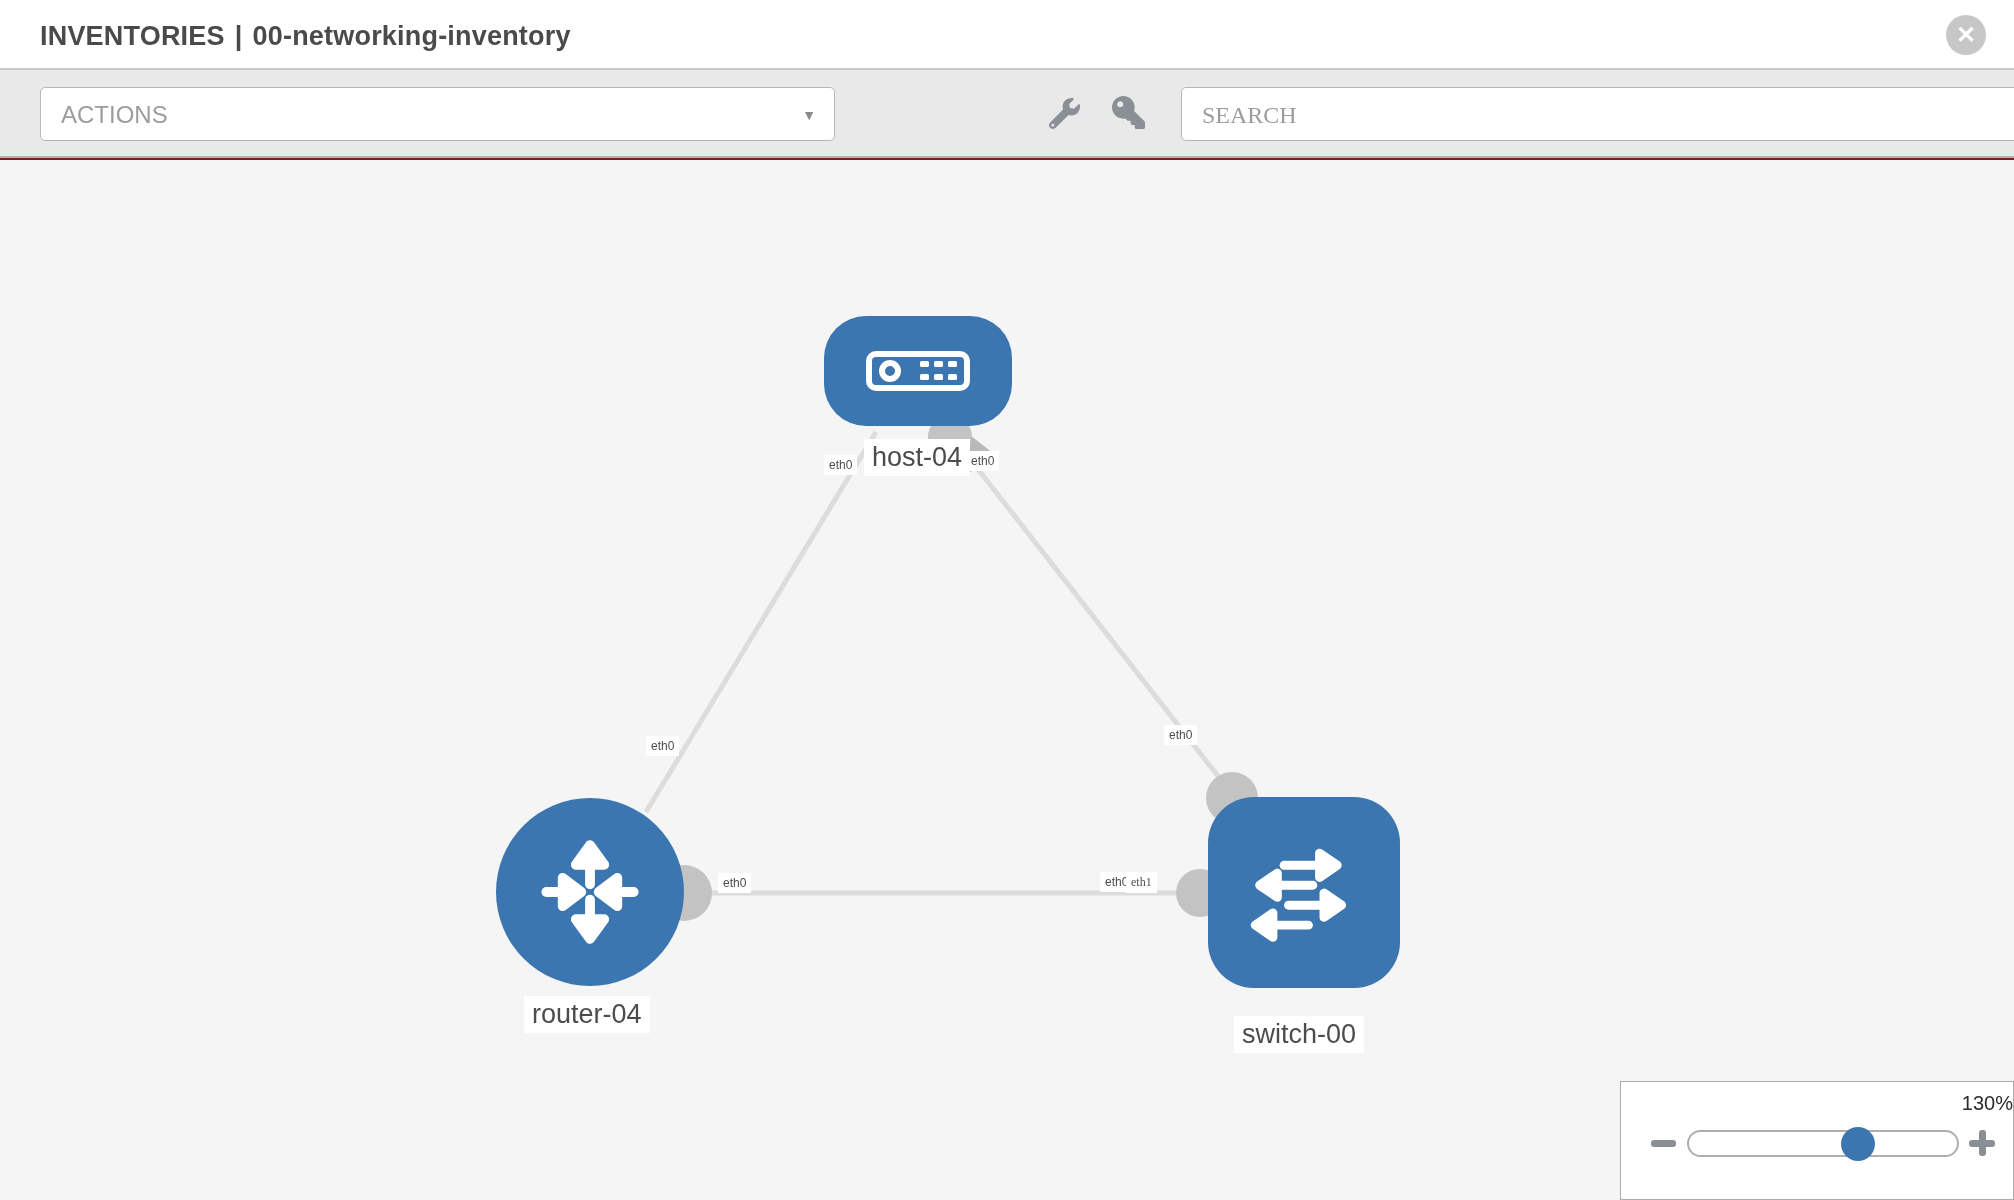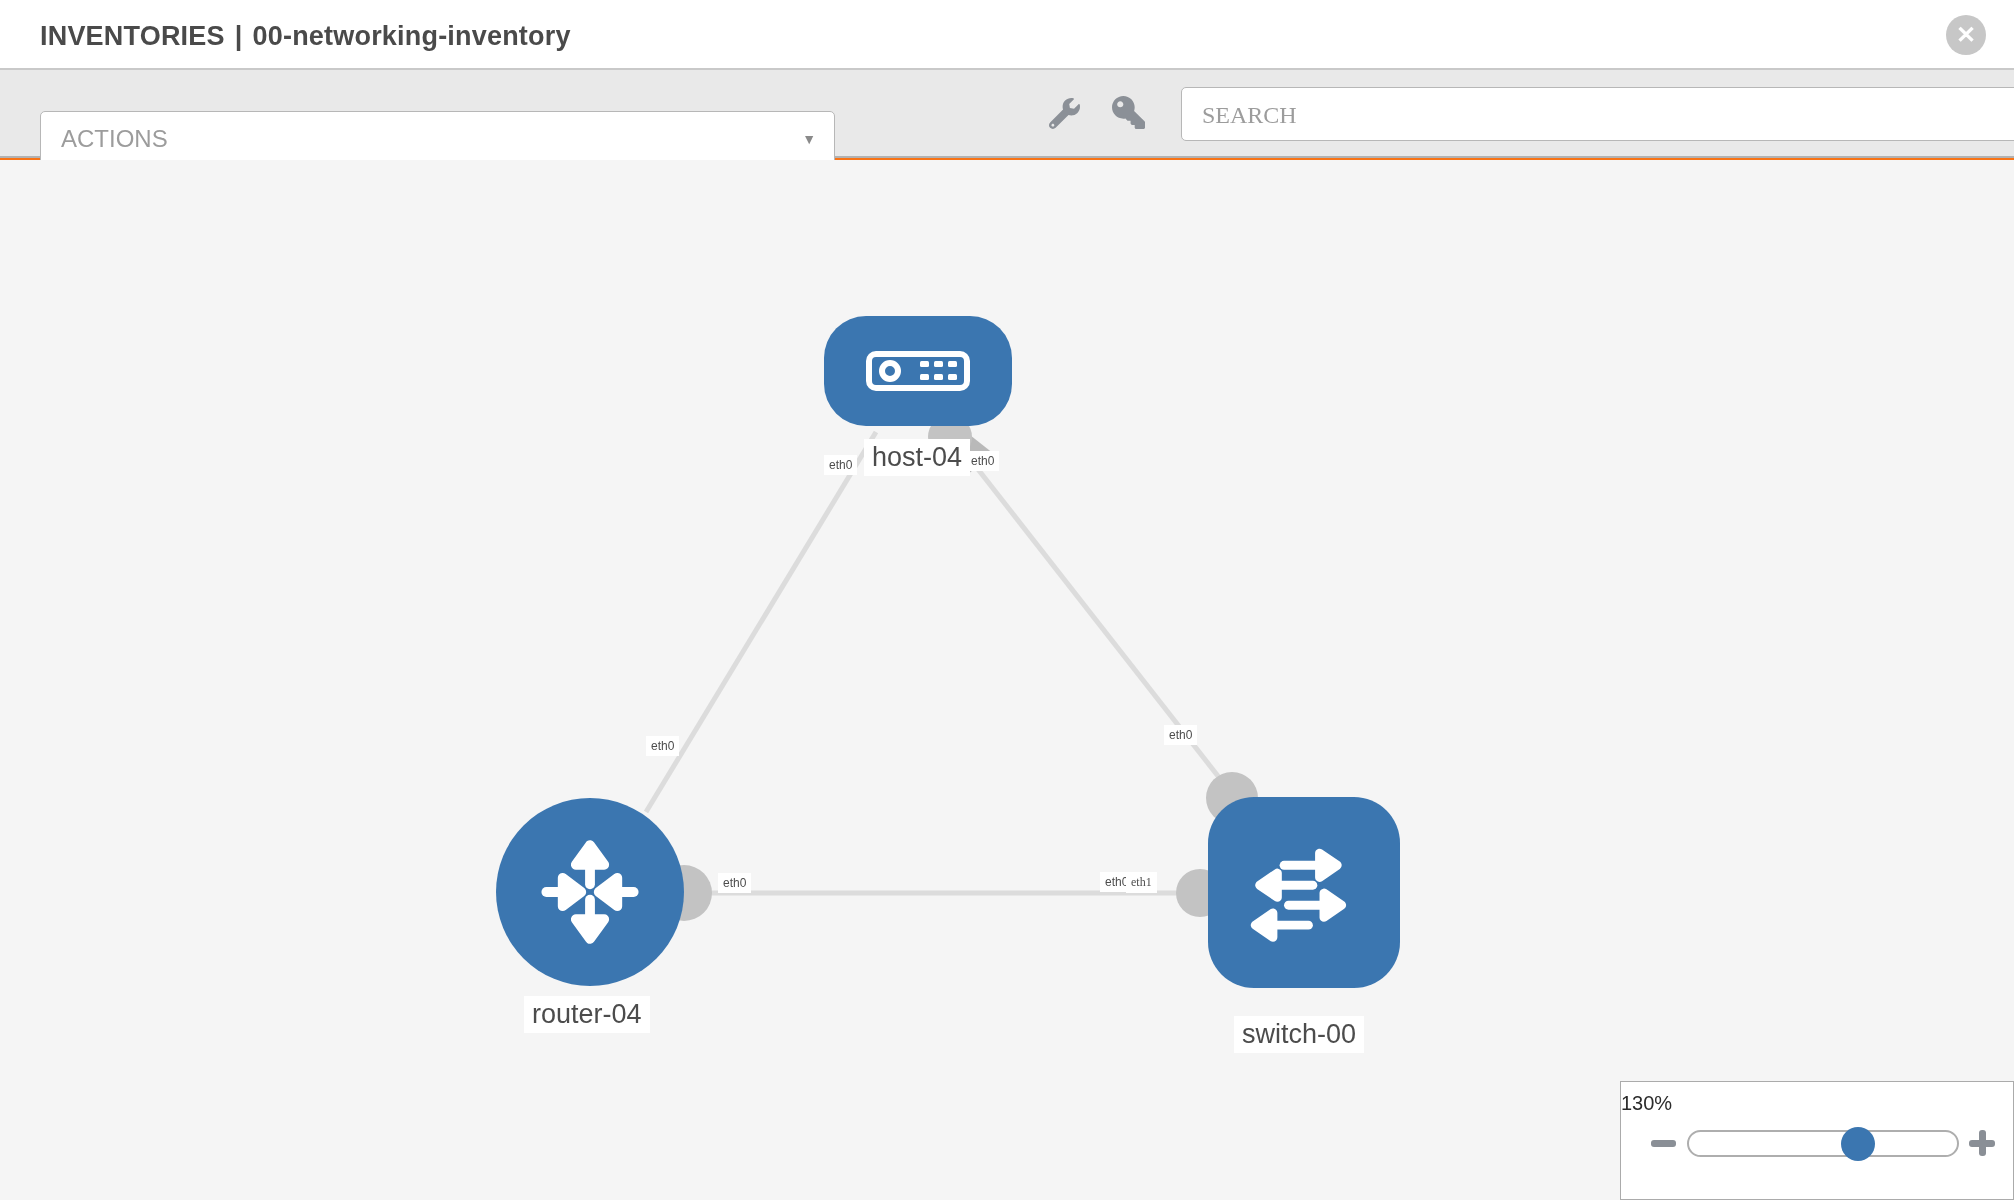--- a/index.html
+++ b/index.html
@@ -1,38 +1,38 @@
 <!DOCTYPE html>
 <html><head>
 <meta charset="utf-8">
 <style>
   * { margin:0; padding:0; box-sizing:border-box; }
   html,body { background:#fff; }
   body { font-family:"Liberation Sans", sans-serif; }
-  .page { position:relative; width:2014px; height:1200px; overflow:hidden; background:#f97316; }
+  .page { position:relative; width:2014px; height:1200px; overflow:hidden; background:#7f1d1d; }
 
   
   .header { position:absolute; left:0; top:0; width:2014px; height:70px; background:#fff;
             border-bottom:2px solid #c9c9c9; }
   .title { position:absolute; left:40px; top:0; height:70px; line-height:72px;
            font-size:27px; font-weight:bold; color:#4a4a4a; letter-spacing:.2px; }
   .title .sep { margin:0 10px; color:#4a4a4a; }
   .close-btn { position:absolute; right:28px; top:15px; width:40px; height:40px; border:none;
                border-radius:50%; background:#c7c7c7; color:#fff; cursor:pointer;
                font-size:24px; font-weight:bold; line-height:40px; text-align:center;
                font-family:"Liberation Sans", sans-serif; }
 
   
   .toolbar { position:absolute; left:0; top:70px; width:2014px; height:88px; background:#e9e9e9;
              border-bottom:2px solid #b2b2b2; }
   .select { position:absolute; top:17px; height:54px; background:#fff; border:1px solid #b7b7b7;
             border-radius:5px; cursor:pointer; }
   .select-label { position:absolute; left:20px; top:0; line-height:54px; font-size:24px; color:#9c9c9c; }
   .caret { position:absolute; right:18px; top:0; line-height:54px; font-size:14px; color:#8a8a8a; }
-  .select.actions { left:40px;  width:795px;margin-top:24px; }
+  .select.actions { left:40px;  width:795px; }
   .select.search  { left:1181px; width:942px;font-family:Liberation Serif, serif; }
   .tool-btn { position:absolute; background:transparent; border:none; cursor:pointer; }
   .tool-btn svg { display:block; fill:#8b9097; }
   .tool-btn.wrench { left:1049px; top:28px; }
   .tool-btn.key    { left:1112px; top:26px; }
   .tool-btn.key svg { transform:scaleX(-1); }
 
   
   .canvas { position:absolute; left:0; top:160px; width:2014px; height:1040px; background:#f5f5f5; }
   .links-svg { position:absolute; left:0; top:0; z-index:1; }
@@ -53,21 +53,21 @@
   .chip.if-h-right  { left:966px;  top:291px; }
   .chip.if-r-top    { left:646px;  top:576px; }
   .chip.if-s-top    { left:1164px; top:565px; }
   .chip.if-r-right  { left:718px;  top:713px; }
   .chip.if-s-under  { left:1100px; top:712px; z-index:3; }
   .chip.if-s-over   { left:1126px; top:712px; z-index:4;font-family:Liberation Serif, serif; }
 
   
   .zoom-panel { position:absolute; left:1620px; top:921px; width:394px; height:119px;
                 background:#fff; border:1px solid #ababab; z-index:5; }
-  .zoom-level { position:absolute; left:0; top:10px; width:100%; text-align:left;
+  .zoom-level { position:absolute; left:0; top:10px; width:100%; text-align:right;
                 font-size:20px; color:#2b2b2b; }
   .zoom-minus { position:absolute; left:30px; top:58px; width:25px; height:7px;
                 background:#8a8f96; border-radius:3px; cursor:pointer; }
   .zoom-track { position:absolute; left:66px; top:48px; width:272px; height:27px;
                 background:#fff; border:2px solid #aeaeae; border-radius:15px; cursor:pointer; }
   .zoom-handle { position:absolute; left:220px; top:45px; width:34px; height:34px;
                  border-radius:50%; background:#3b76b0; cursor:pointer; z-index:6; }
   .zoom-plus { position:absolute; left:348px; top:48px; width:26px; height:26px; cursor:pointer; }
   .zoom-plus:before { content:""; position:absolute; left:0; top:10px; width:26px; height:7px;
                       background:#8a8f96; border-radius:3px; }

